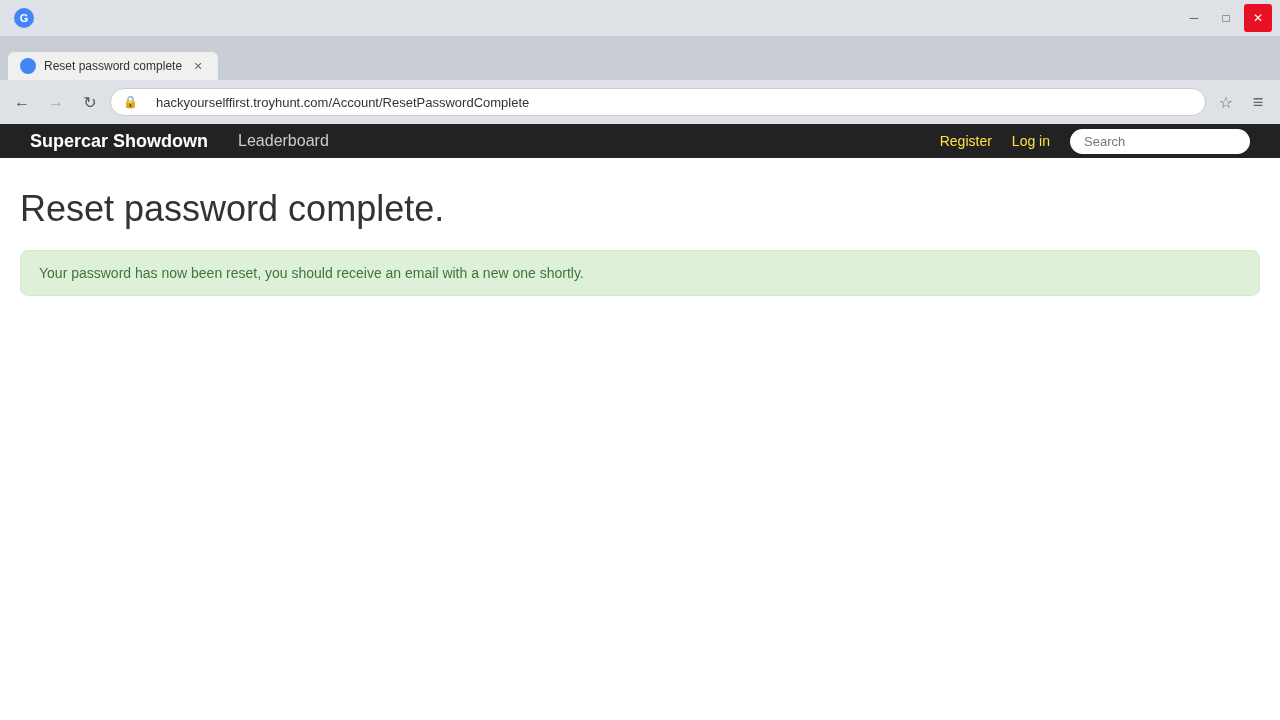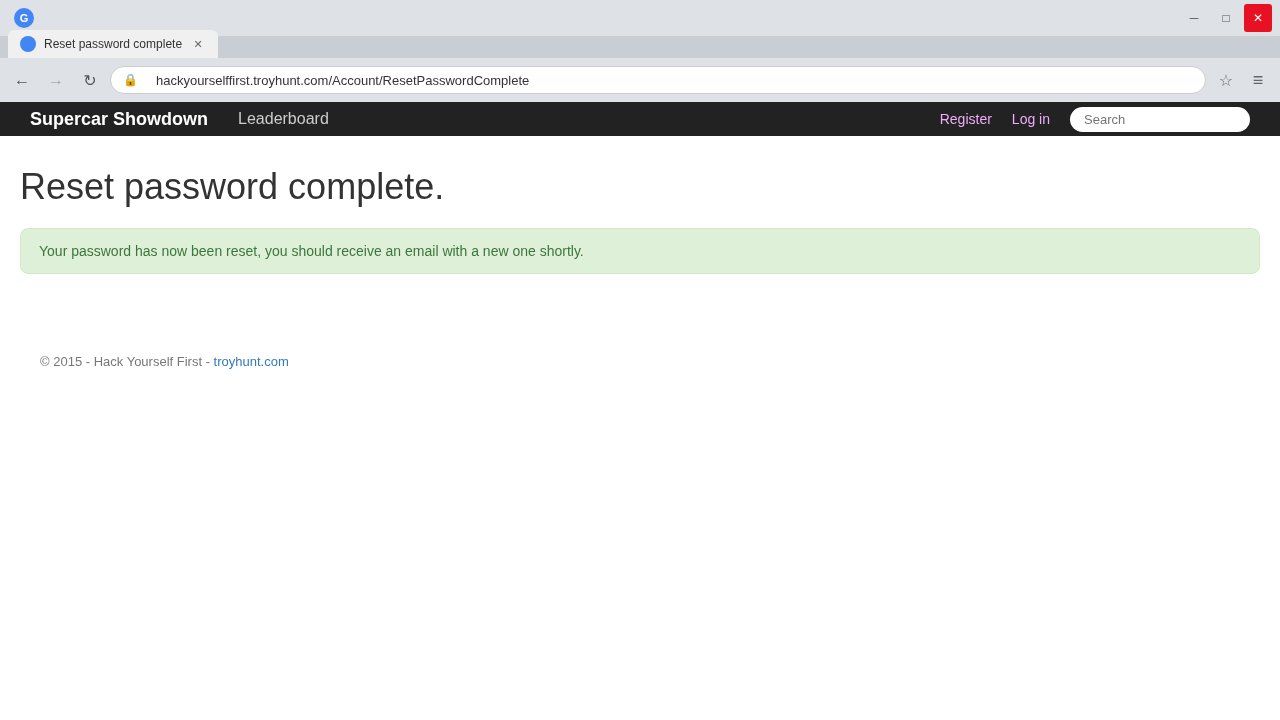--- a/index.html
+++ b/index.html
@@ -49,21 +49,21 @@
       color: #555;
     }
 
     .browser-btn.close-btn {
       background: #e81123;
       color: white;
     }
 
     .tab-bar {
       background: #c9cdd4;
-      height: 22px;
+      height: 44px;
       display: flex;
       align-items: flex-end;
       padding: 0 8px;
     }
 
     .browser-tab {
       background: #f0f0f0;
       border-radius: 6px 6px 0 0;
       padding: 0 12px;
       height: 28px;
@@ -225,21 +225,21 @@
     }
 
     .nav-right {
       display: flex;
       align-items: center;
       gap: 20px;
       margin-left: auto;
     }
 
     .nav-auth-link {
-      color: #f0abfc;
+      color: #fde047;
       text-decoration: none;
       font-size: 14px;
     }
 
     .nav-search {
       background: #fff;
       border: none;
       border-radius: 14px;
       padding: 5px 14px;
       font-size: 13px;
@@ -347,17 +347,14 @@
     </div>
   </nav>
 
   <div class="main-content">
     <h1 class="page-title">Reset password complete.</h1>
     <div class="success-alert">
       <span>Your password has now been reset, you should receive an email with a new one shortly.</span>
     </div>
   </div>
 
-  <div class="site-footer">
-    <span>© 2015 - Hack Yourself First - </span><a class="footer-link" href="#">troyhunt.com</a>
-  </div>
 
 </div>
 
 </body></html>

